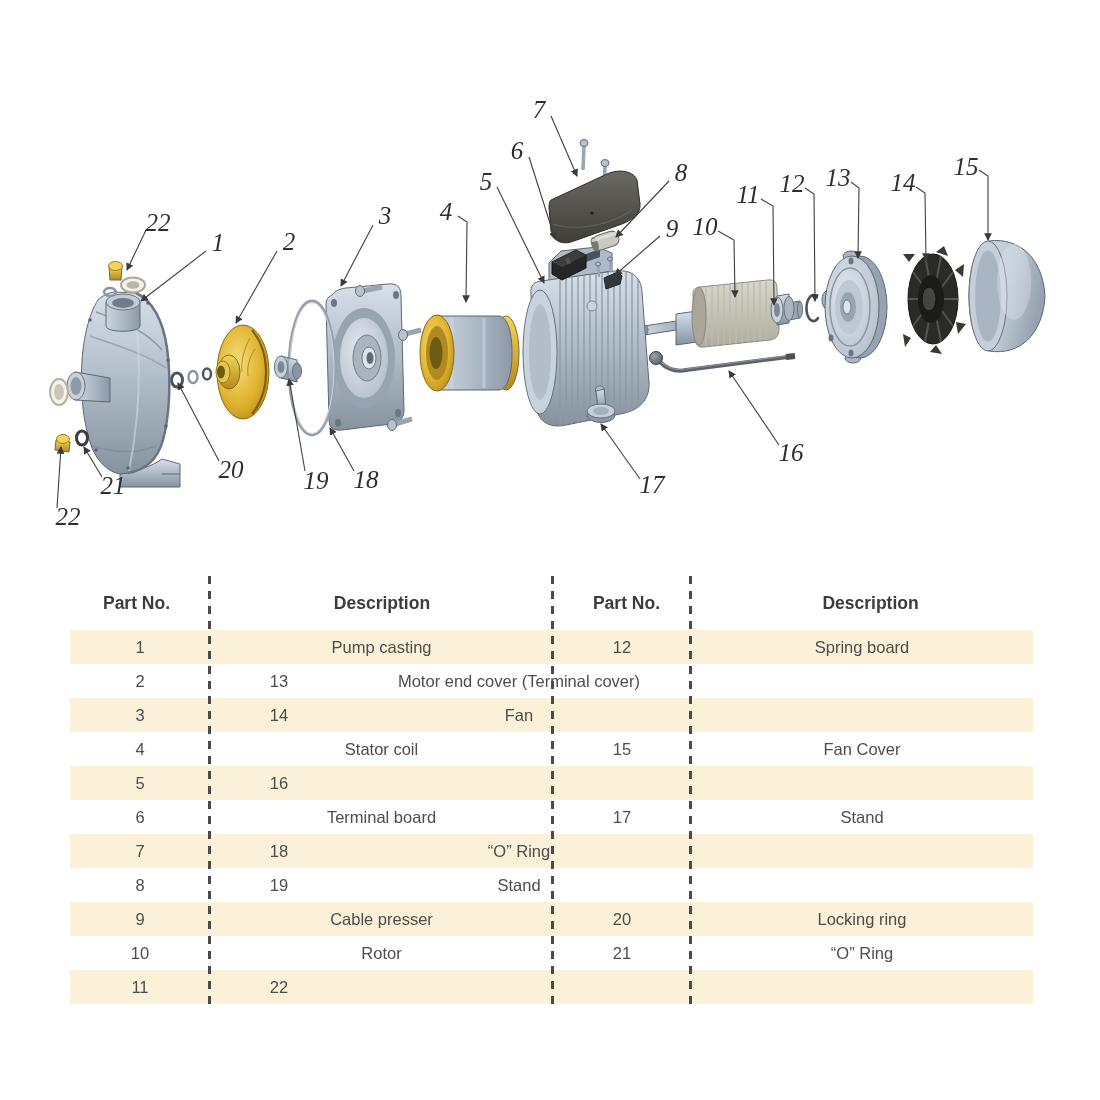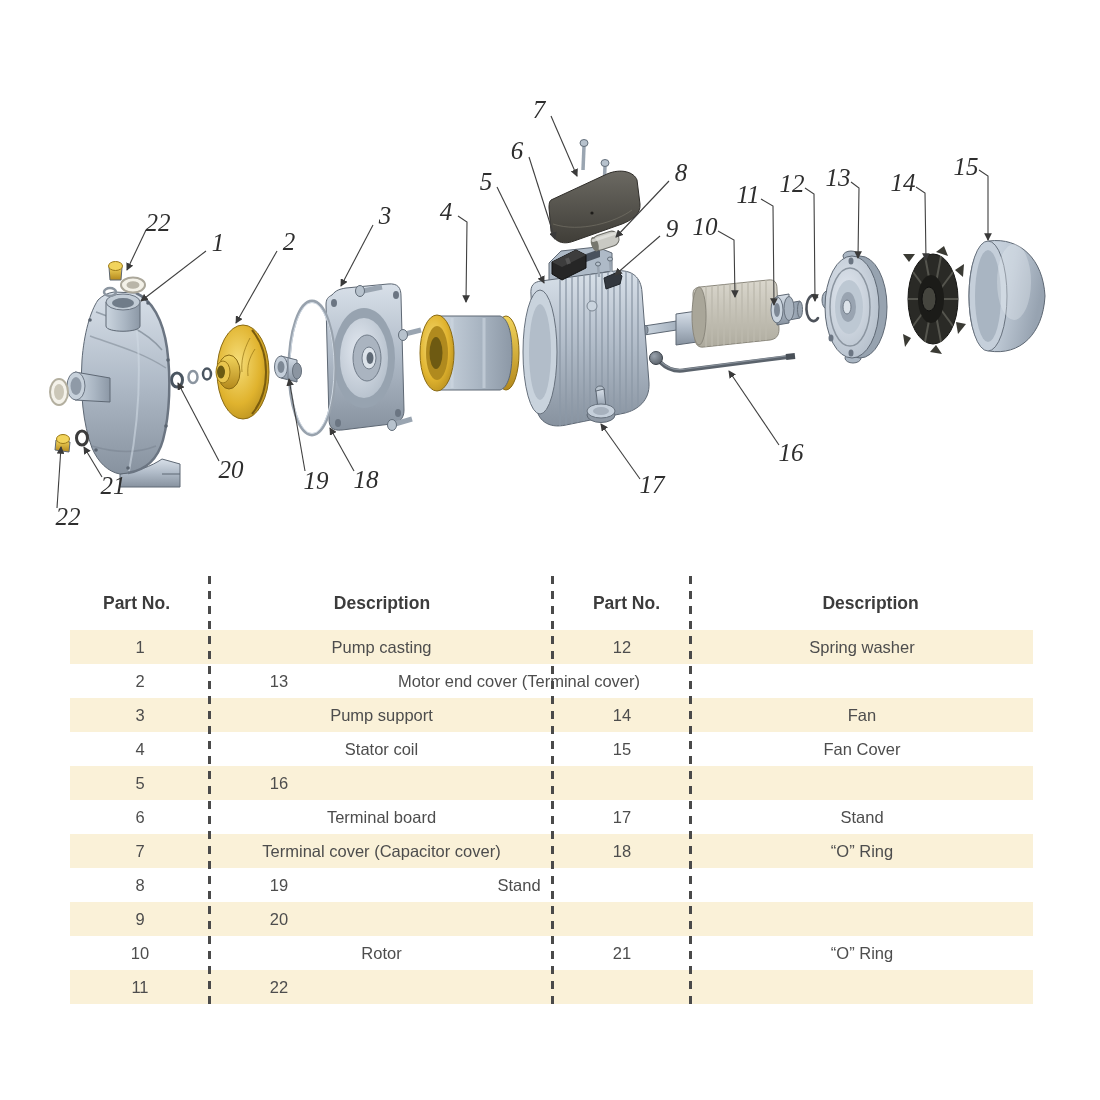--- a/index.html
+++ b/index.html
@@ -387,30 +387,29 @@
       <div class="hcell c1">Part No.</div>
       <div class="hcell c2">Description</div>
       <div class="hcell c3">Part No.</div>
       <div class="hcell c4">Description</div>
     </div>
     <div id="rows">
         <div class="trow odd">
           <div class="tcell c1">1</div>
           <div class="tcell c2">Pump casting</div>
           <div class="tcell c3">12</div>
-          <div class="tcell c4">Spring washer</div>
+          <div class="tcell c4">Spring board</div>
         </div>
         <div class="trow even">
           <div class="tcell c1">2</div>
           <div class="tcell c3">13</div>
           <div class="tcell c4">Motor end cover (Terminal cover)</div>
         </div>
         <div class="trow odd">
           <div class="tcell c1">3</div>
-          <div class="tcell c2">Pump support</div>
           <div class="tcell c3">14</div>
           <div class="tcell c4">Fan</div>
         </div>
         <div class="trow even">
           <div class="tcell c1">4</div>
           <div class="tcell c2">Stator coil</div>
           <div class="tcell c3">15</div>
           <div class="tcell c4">Fan Cover</div>
         </div>
         <div class="trow odd">
@@ -418,32 +417,33 @@
           <div class="tcell c3">16</div>
         </div>
         <div class="trow even">
           <div class="tcell c1">6</div>
           <div class="tcell c2">Terminal board</div>
           <div class="tcell c3">17</div>
           <div class="tcell c4">Stand</div>
         </div>
         <div class="trow odd">
           <div class="tcell c1">7</div>
-          <div class="tcell c2">Terminal cover (Capacitor cover)</div>
           <div class="tcell c3">18</div>
           <div class="tcell c4">“O” Ring</div>
         </div>
         <div class="trow even">
           <div class="tcell c1">8</div>
           <div class="tcell c3">19</div>
           <div class="tcell c4">Stand</div>
         </div>
         <div class="trow odd">
           <div class="tcell c1">9</div>
+          <div class="tcell c2">Cable presser</div>
           <div class="tcell c3">20</div>
+          <div class="tcell c4">Locking ring</div>
         </div>
         <div class="trow even">
           <div class="tcell c1">10</div>
           <div class="tcell c2">Rotor</div>
           <div class="tcell c3">21</div>
           <div class="tcell c4">“O” Ring</div>
         </div>
         <div class="trow odd">
           <div class="tcell c1">11</div>
           <div class="tcell c3">22</div>

